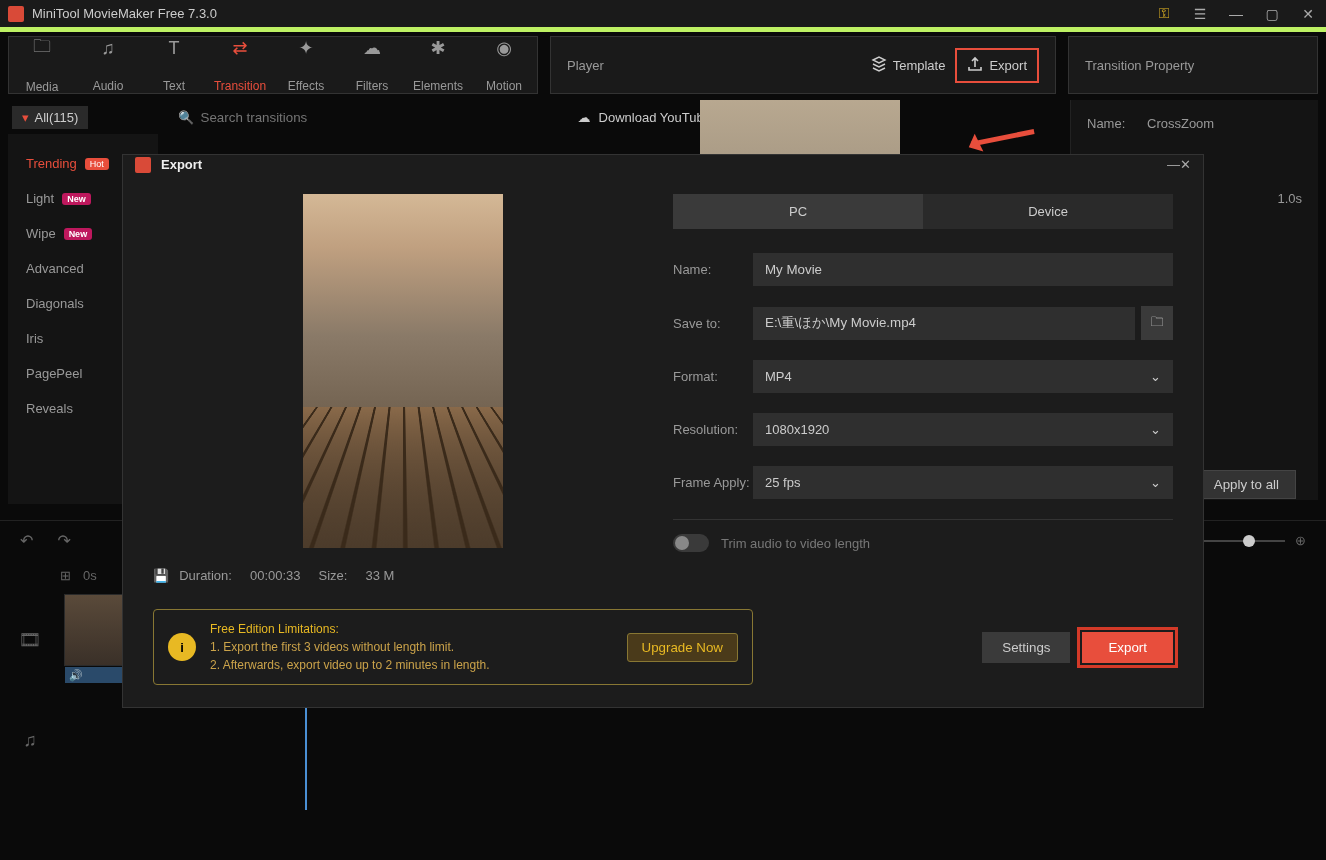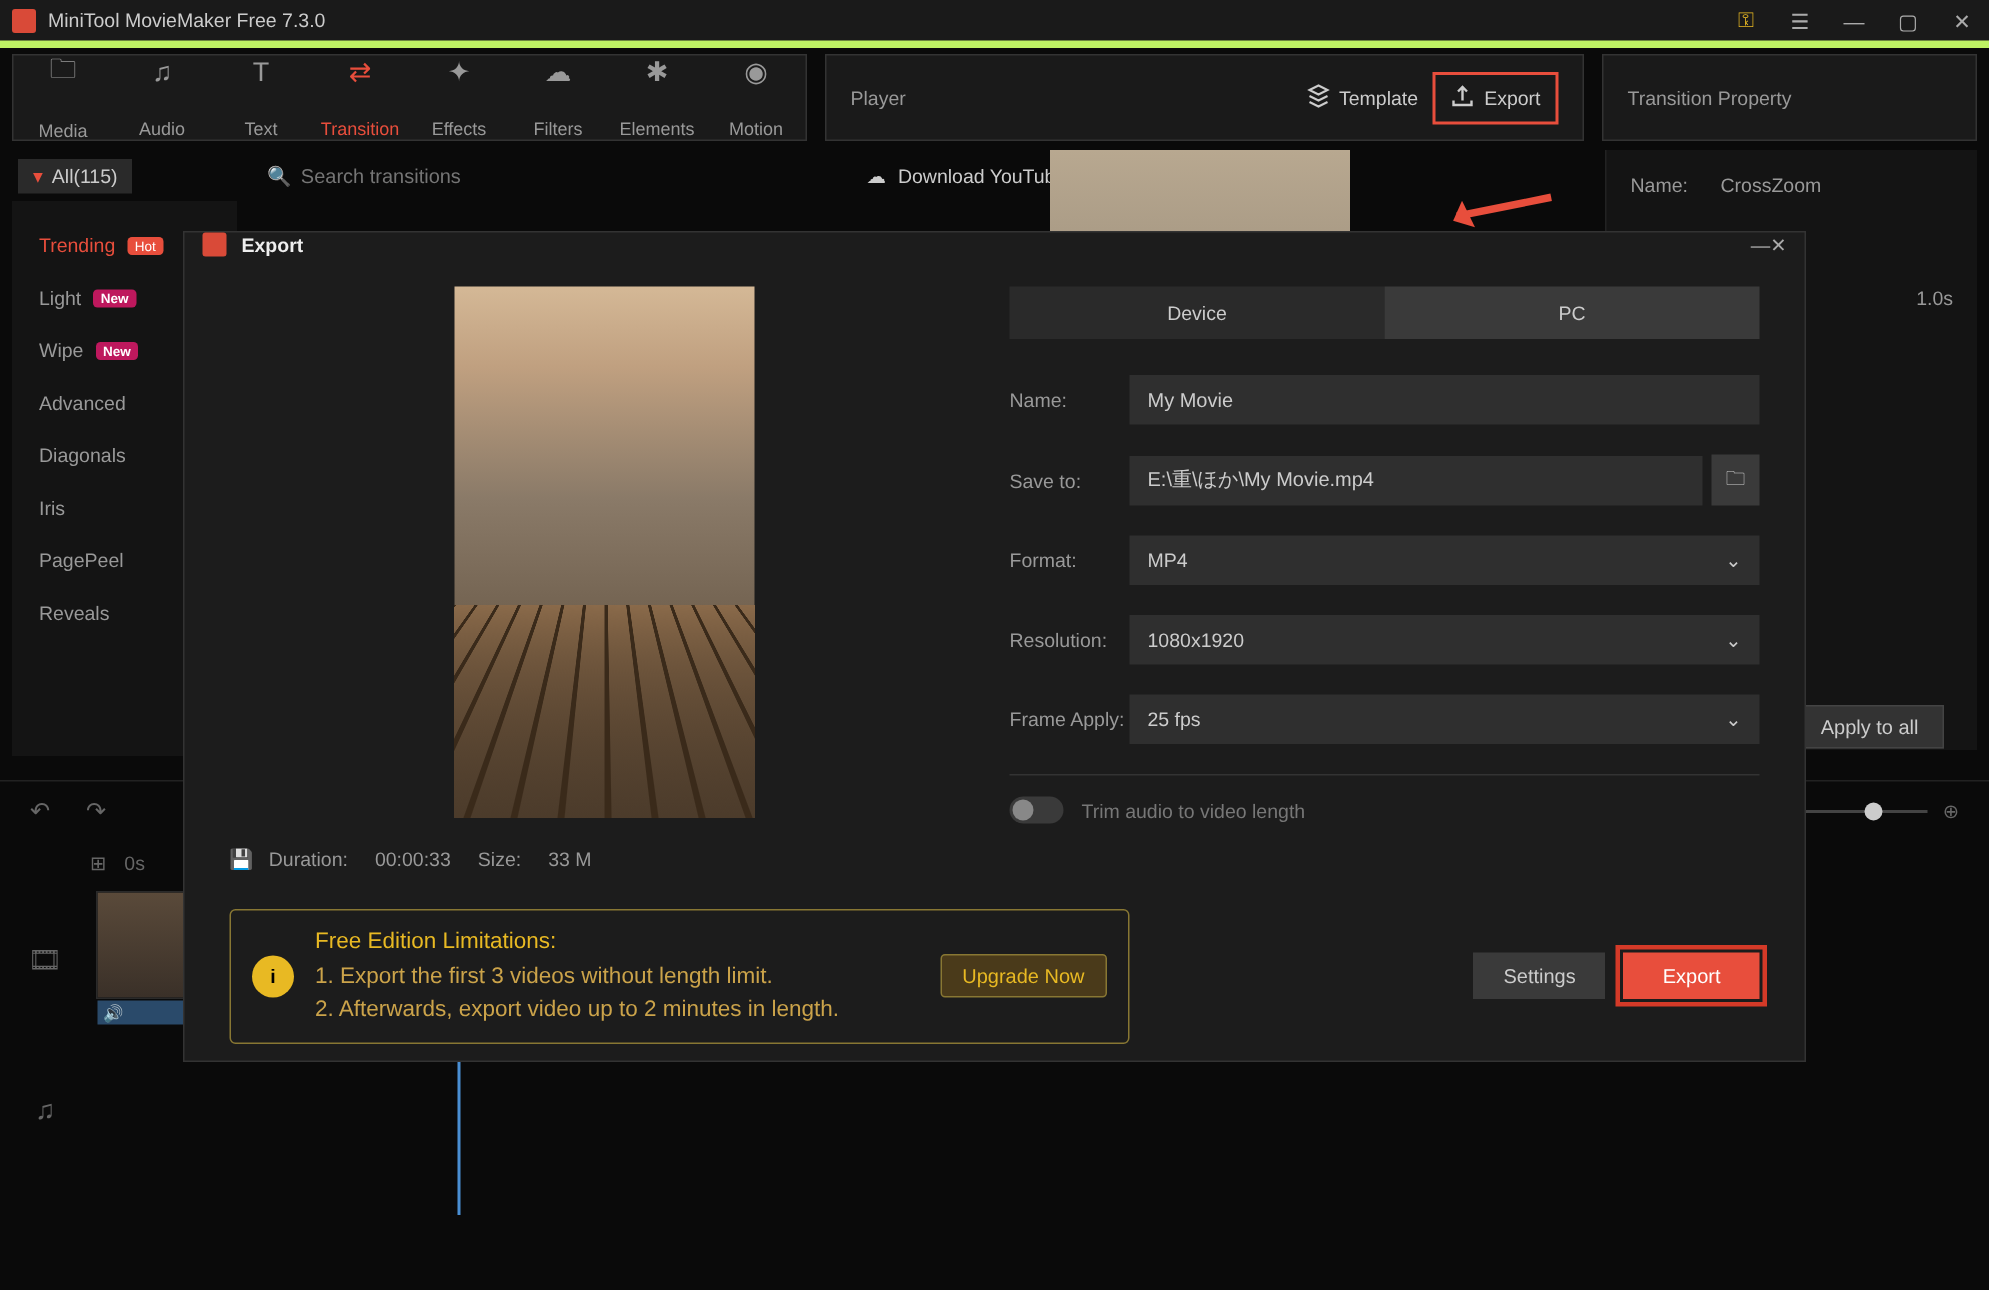--- a/index.html
+++ b/index.html
@@ -83,21 +83,21 @@
 .form-row .input{flex:1;background:#2f2f2f;border:none;color:#ccc;padding:9px 12px;outline:none;}
 .form-row .select{flex:1;background:#2f2f2f;color:#ccc;padding:9px 12px;display:flex;justify-content:space-between;cursor:pointer;}
 .folder-btn{width:32px;height:34px;background:#3a3a3a;margin-left:6px;display:flex;align-items:center;justify-content:center;color:#ccc;cursor:pointer;}
 .sep{height:1px;background:#333;margin:14px 0;}
 .toggle-row{display:flex;align-items:center;color:#777;}
 .toggle{width:36px;height:18px;background:#3a3a3a;border-radius:9px;margin-right:12px;position:relative;}
 .toggle::after{content:"";position:absolute;left:2px;top:2px;width:14px;height:14px;background:#888;border-radius:50%;}
 .dlg-footer{display:flex;align-items:center;padding:16px 30px 22px;}
 .limit-box{border:1px solid #887733;padding:10px 14px;display:flex;align-items:center;width:600px;border-radius:4px;}
 .limit-box .info-icn{width:28px;height:28px;background:#e8b923;border-radius:50%;color:#000;display:flex;align-items:center;justify-content:center;font-weight:bold;margin-right:14px;}
-.limit-box .txt{color:#cba34a;font-size:15px;line-height:1.5;flex:1;}
+.limit-box .txt{color:#cba34a;font-size:12px;line-height:1.5;flex:1;}
 .limit-box .hd{color:#e8b923;display:block;}
 .upgrade-btn{background:#4a3a1a;border:1px solid #887733;color:#e8b923;padding:6px 14px;border-radius:3px;cursor:pointer;margin-left:12px;}
 .footer-spacer{flex:1;}
 .settings-btn{background:#3a3a3a;color:#ccc;padding:8px 20px;border:none;cursor:pointer;margin-right:12px;}
 .export-btn{background:#e84e3c;color:#fff;padding:8px 26px;border:none;cursor:pointer;outline:3px solid #d43a28;outline-offset:2px;}
 
 .arrow{position:absolute;left:955px;top:100px;color:#e84e3c;font-size:60px;transform:rotate(40deg);z-index:200;}
 </style>
 </head>
 <body>
@@ -298,22 +298,22 @@
       <div class="dlg-meta">
         <span class="icn">💾</span>
         <span>Duration:</span>
         <span>00:00:33</span>
         <span>Size:</span>
         <span>33 M</span>
       </div>
     </div>
     <div class="dlg-right">
       <div class="dest-tabs">
+        <div class="dest-tab active">PC</div>
         <div class="dest-tab">Device</div>
-        <div class="dest-tab active">PC</div>
       </div>
       <div class="form-row">
         <div class="lbl">Name:</div>
         <input class="input" value="My Movie" style="">
       </div>
       <div class="form-row">
         <div class="lbl">Save to:</div>
         <input class="input" value="E:\重\ほか\My Movie.mp4" style="">
         <div class="folder-btn">
           <span>🗀</span>

